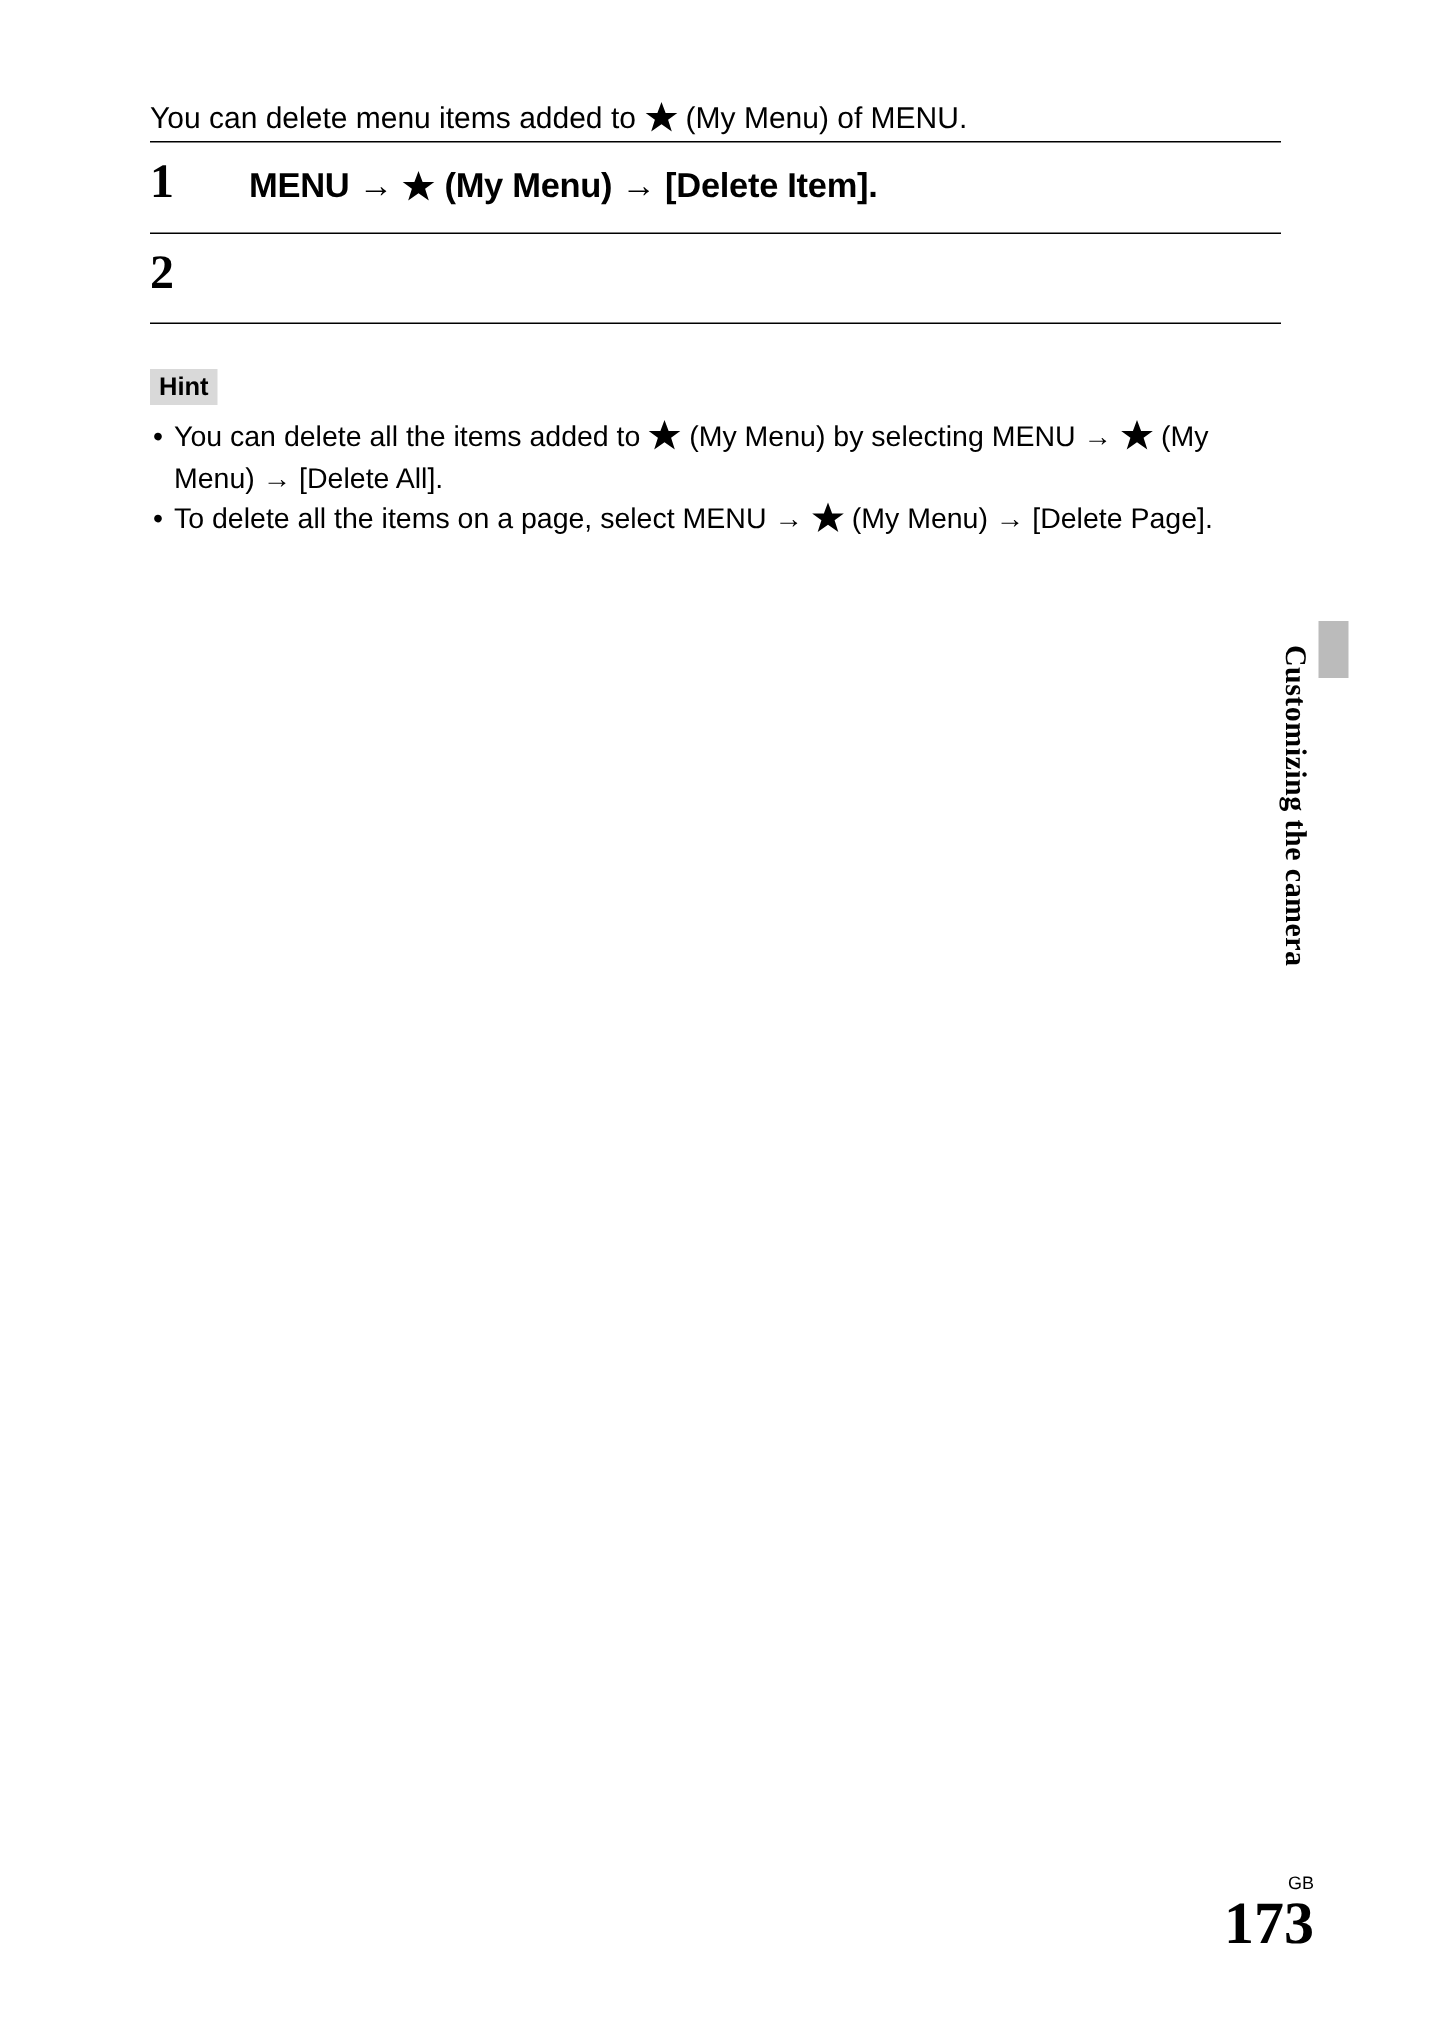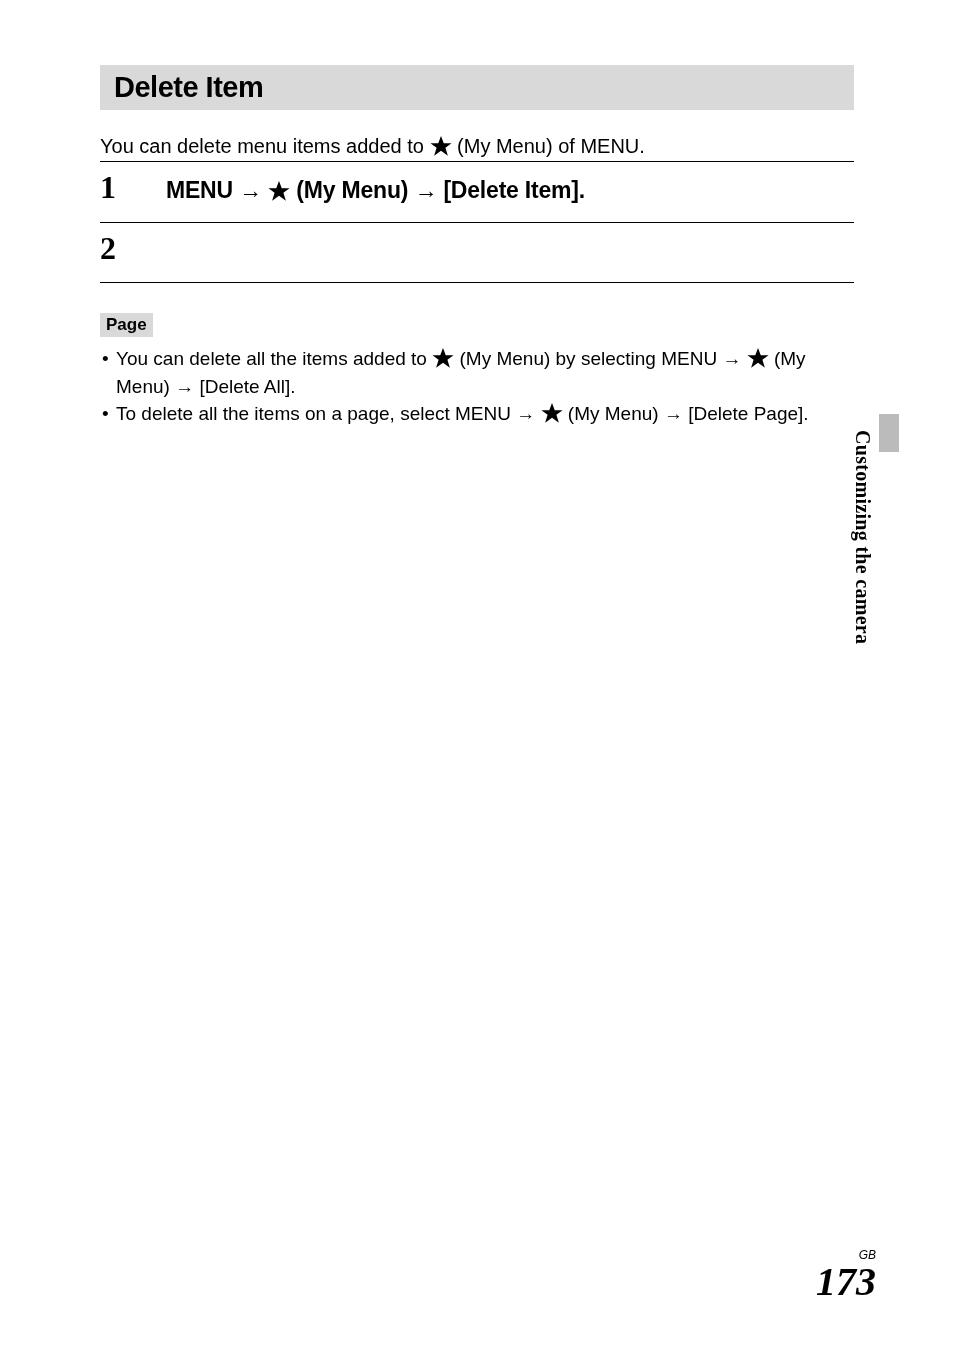--- a/index.html
+++ b/index.html
@@ -114,41 +114,37 @@
       font-size: 20px;
       font-weight: bold;
       font-family: Georgia, 'Times New Roman', serif;
       letter-spacing: 0.3px;
     }
     .footer {
       position: absolute;
       bottom: 40px;
       right: 78px;
       text-align: right;
-      font-style: italic;
     }
     .footer-gb {
       font-size: 12px;
       display: block;
       margin-bottom: -4px;
     }
     .footer-page {
       font-size: 40px;
       font-weight: bold;
       font-family: Georgia, 'Times New Roman', serif;
     }
   </style>
 </head>
 <body>
 
 <div class="page">
 
-  <div class="section-title-bar">
-    <div class="section-title">Delete Item</div>
-  </div>
 
   <p class="intro-text">
     <span>You can delete menu items added to </span><svg class="star-icon-inline" viewBox="0 0 24 24">
         <polygon points="12,1 15,9 23.5,9 16.8,14 19.5,22.5 12,17.2 4.5,22.5 7.2,14 0.5,9 9,9" fill="#000"></polygon>
       </svg><span> (My Menu) of MENU.</span>
   </p>
 
   <hr class="hr-thick-top">
 
   <div class="step-block">
@@ -161,21 +157,21 @@
   </div>
 
   <hr class="hr-thin">
 
   <div class="step-block">
     <div class="step-num">2</div>
   </div>
 
   <hr class="hr-thin">
 
-  <div class="hint-label">Page</div>
+  <div class="hint-label">Hint</div>
 
   <ul class="hint-list">
     <li>
       <span>You can delete all the items added to </span><svg class="star-icon-inline" viewBox="0 0 24 24">
           <polygon points="12,1 15,9 23.5,9 16.8,14 19.5,22.5 12,17.2 4.5,22.5 7.2,14 0.5,9 9,9" fill="#000"></polygon>
         </svg><span> (My Menu) by selecting MENU → </span><svg class="star-icon-inline" viewBox="0 0 24 24">
           <polygon points="12,1 15,9 23.5,9 16.8,14 19.5,22.5 12,17.2 4.5,22.5 7.2,14 0.5,9 9,9" fill="#000"></polygon>
         </svg><span> (My Menu) → [Delete All].</span>
     </li>
     <li>

